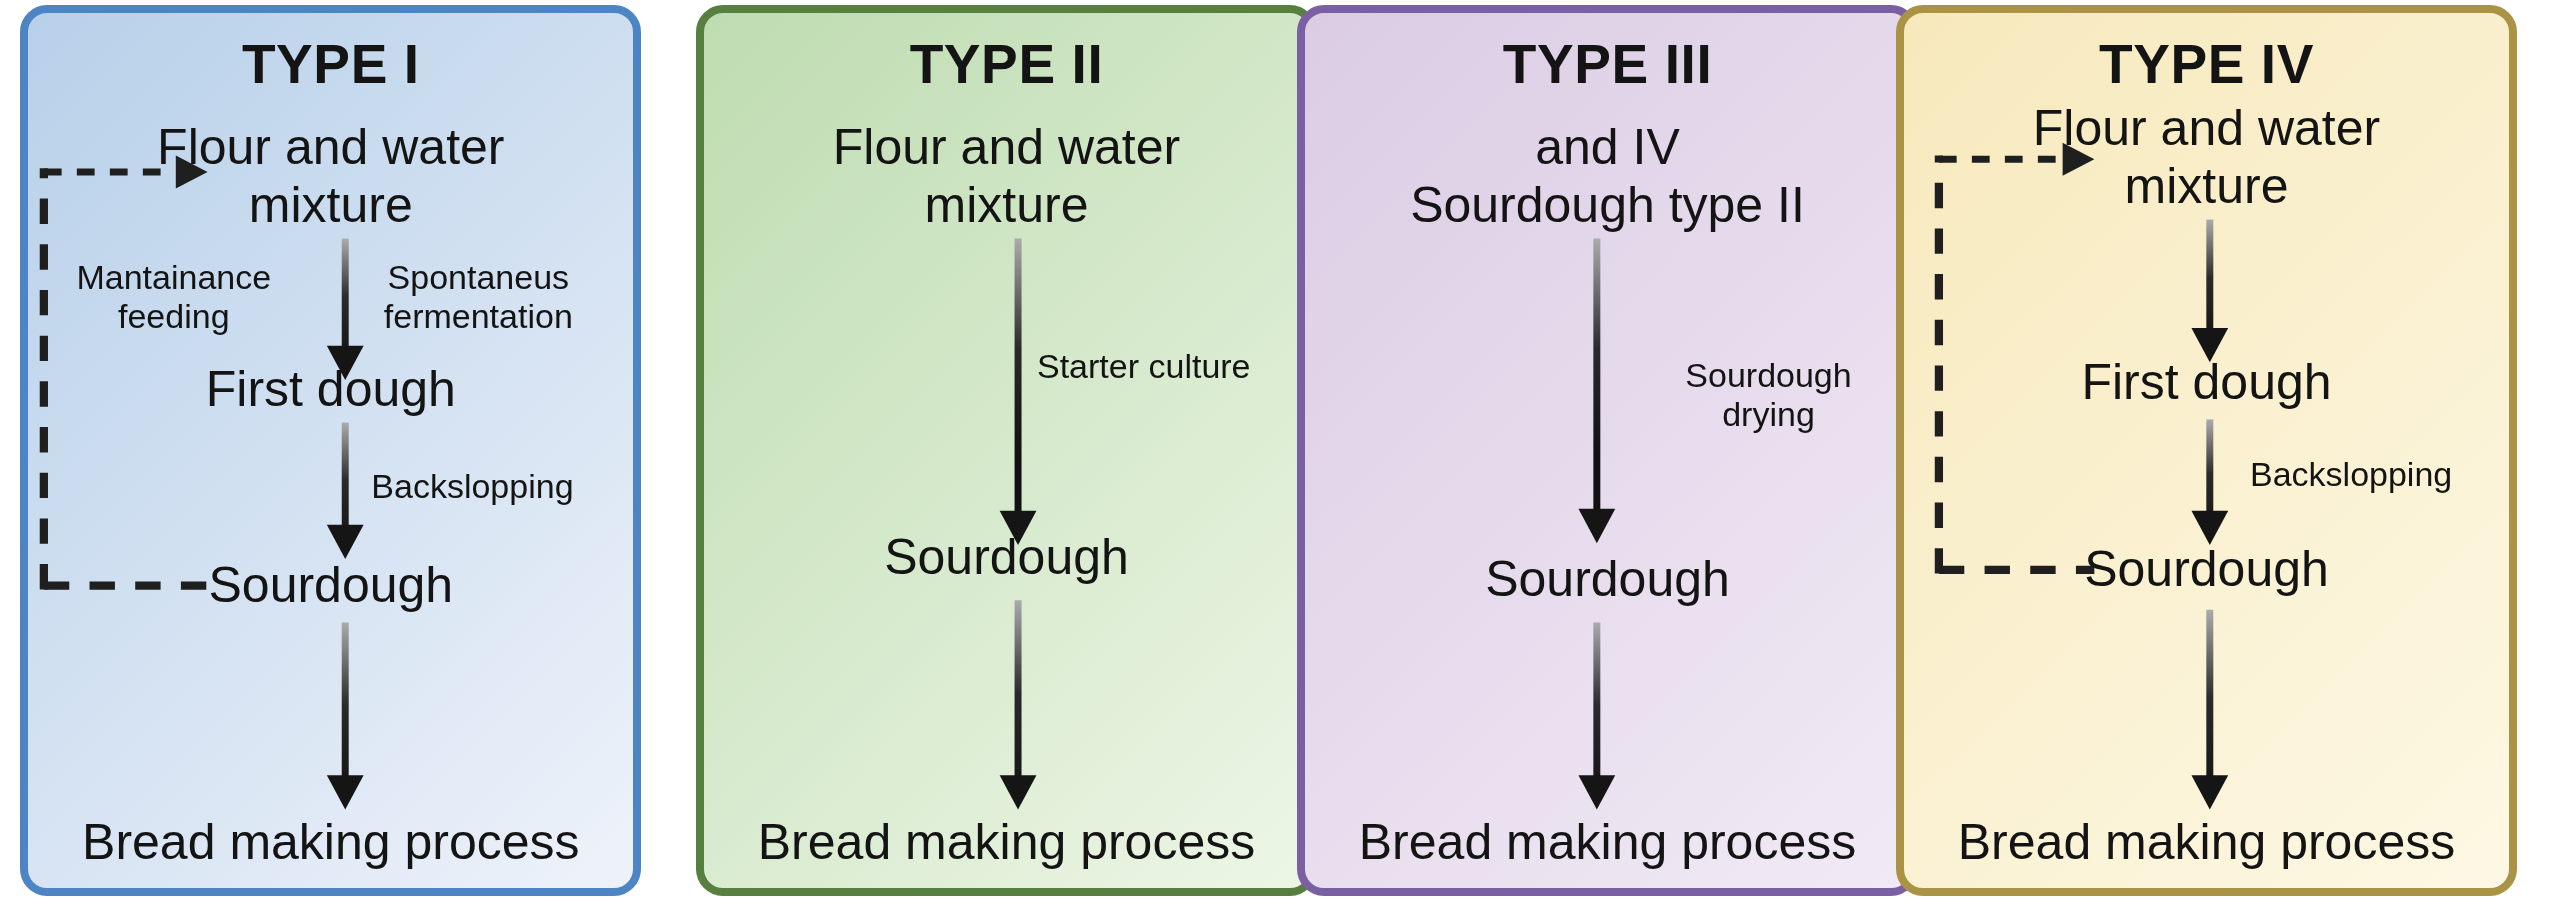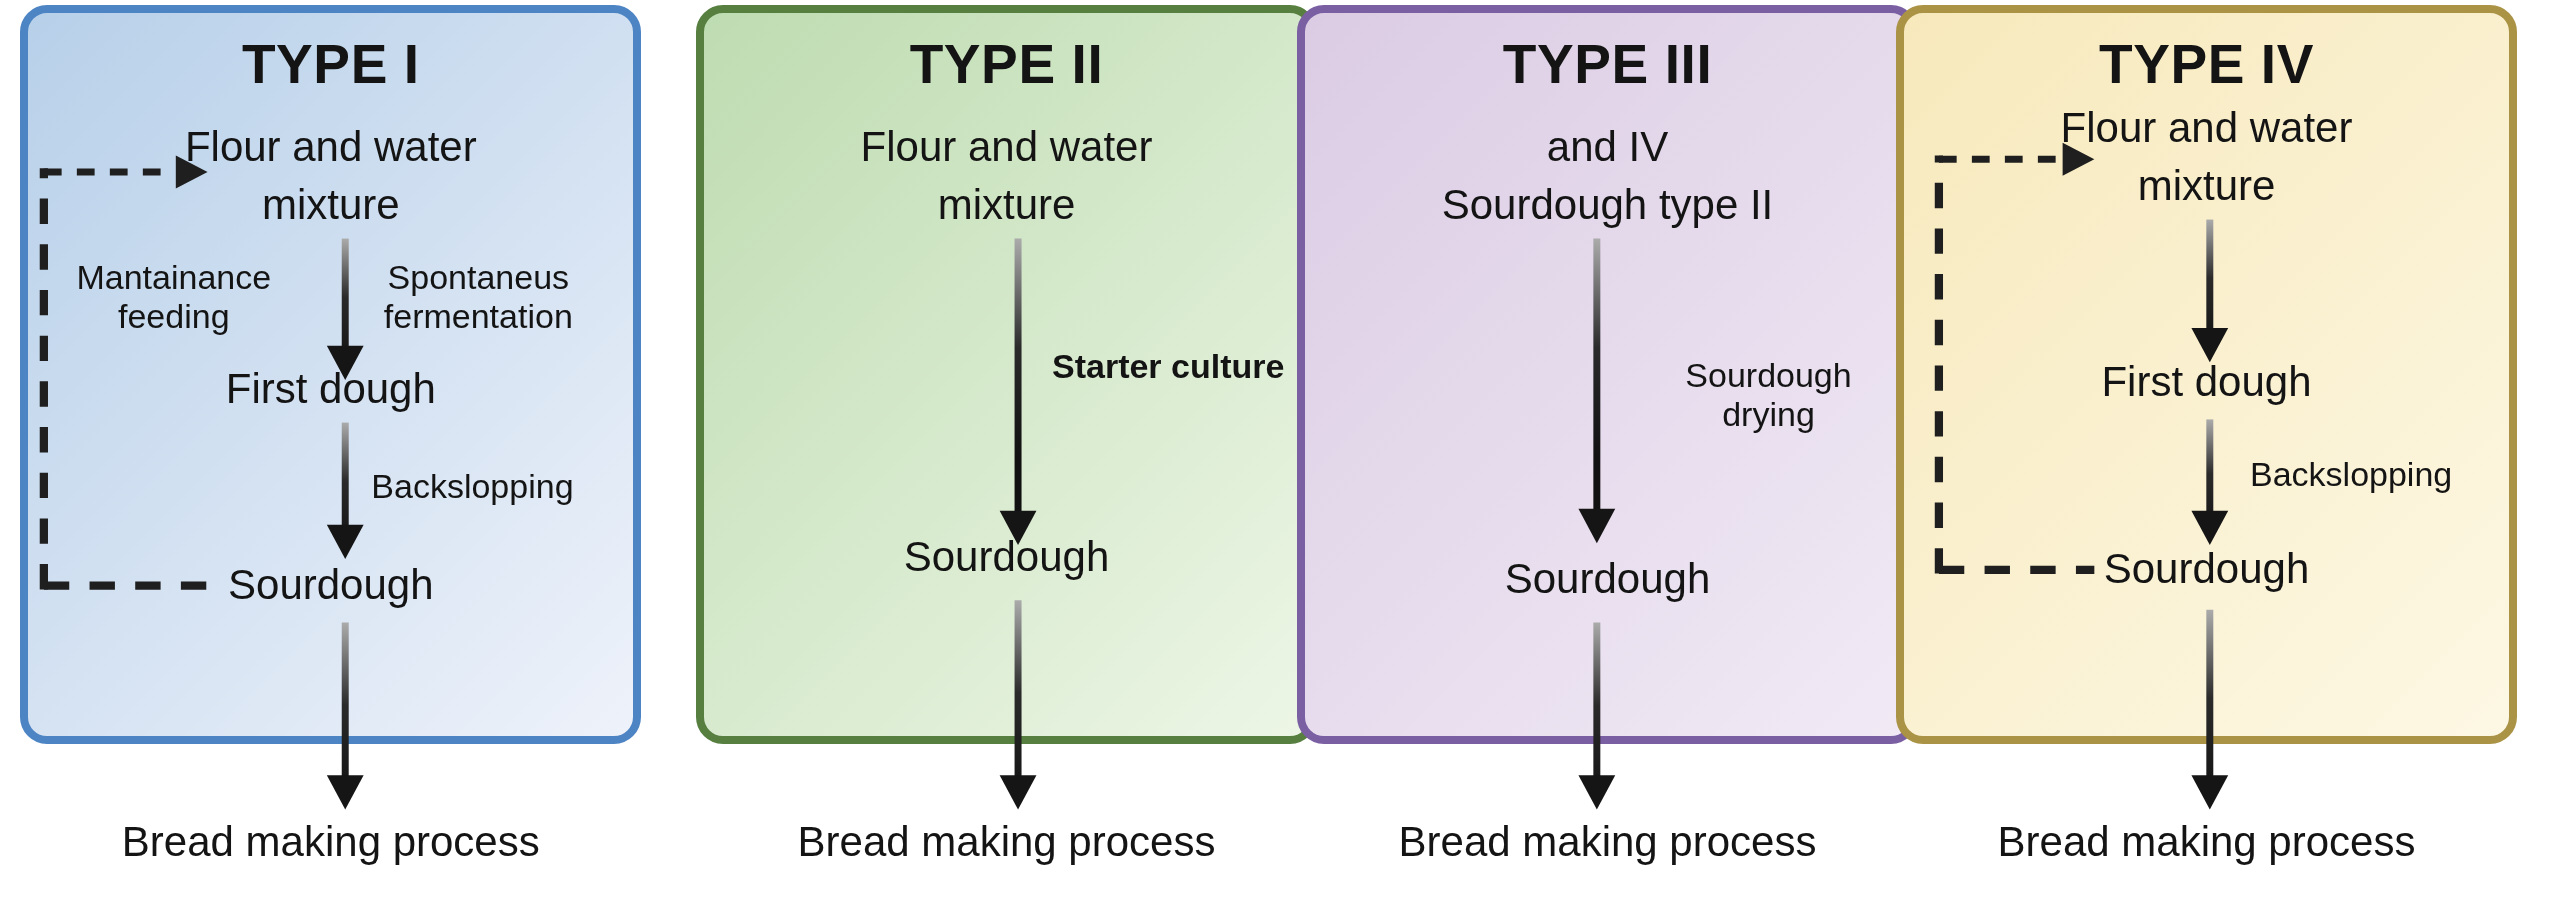--- a/index.html
+++ b/index.html
@@ -5,34 +5,34 @@
   html,body{margin:0;padding:0;background:#ffffff;}
   .stage{
     position:relative;
     width:2576px;height:905px;
     background:#ffffff;
     font-family:"Liberation Sans", sans-serif;
     color:#141414;
     overflow:hidden;
   }
   .panel{
-    position:absolute;top:5.1px;height:739px;width:621px;
+    position:absolute;top:5.1px;height:891px;width:621px;
     box-sizing:border-box;
     border:8.3px solid var(--bc,#888);
     border-radius:27px;
     background:linear-gradient(135deg,var(--c1,#ddd) 0%,var(--c2,#fff) 100%);
   }
   .panel svg{position:absolute;left:0;top:0;width:604px;height:875px;}
   .title{
     position:absolute;top:24px;left:0;width:100%;text-align:center;
     font-size:55px;font-weight:800;letter-spacing:0.6px;line-height:1;
   }
   .node{
     position:absolute;left:0;width:100%;text-align:center;
-    font-size:42px;line-height:58px;font-weight:400;white-space:nowrap;
+    font-size:50px;line-height:58px;font-weight:400;white-space:nowrap;
   }
   .node span{display:block;}
   .lbl{
     position:absolute;font-size:34px;line-height:39px;font-weight:400;
     white-space:nowrap;
   }
   .lbl span{display:block;}
   .lbl.centered{text-align:center;}
 </style>
 </head>
@@ -120,21 +120,21 @@
       <g>
         <line x1="495" y1="925" x2="495" y2="1207" stroke="url(#p2a2)" stroke-width="11"></line>
         <path d="M495,1255 L466,1201 L524,1201 Z" fill="#151515"></path>
       </g>
     </svg>
     <div class="title">TYPE II</div>
     <div class="node" style="top:105px;">
       <span>Flour and water</span>
       <span>mixture</span>
     </div>
-    <div class="lbl" style="top:334px;left:348px;font-weight:bold;">Starter culture</div>
+    <div class="lbl" style="top:334px;left:333px;">Starter culture</div>
     <div class="node" style="top:515px;">Sourdough</div>
     <div class="node" style="top:800px;">Bread making process</div>
   </div>
 
   <div class="panel" style="left: 1297px; --c1: #dbcce4; --c2: #f1eaf5; --bc: #7b5fa3;">
     <svg viewBox="0 0 952 1378" aria-hidden="true">
       <defs>
         <linearGradient id="p3a1" gradientUnits="userSpaceOnUse" x1="0" y1="355" x2="0" y2="700">
           <stop offset="0" stop-color="#ababab"></stop>
             <stop offset="0.5" stop-color="#2a2a2a"></stop>

